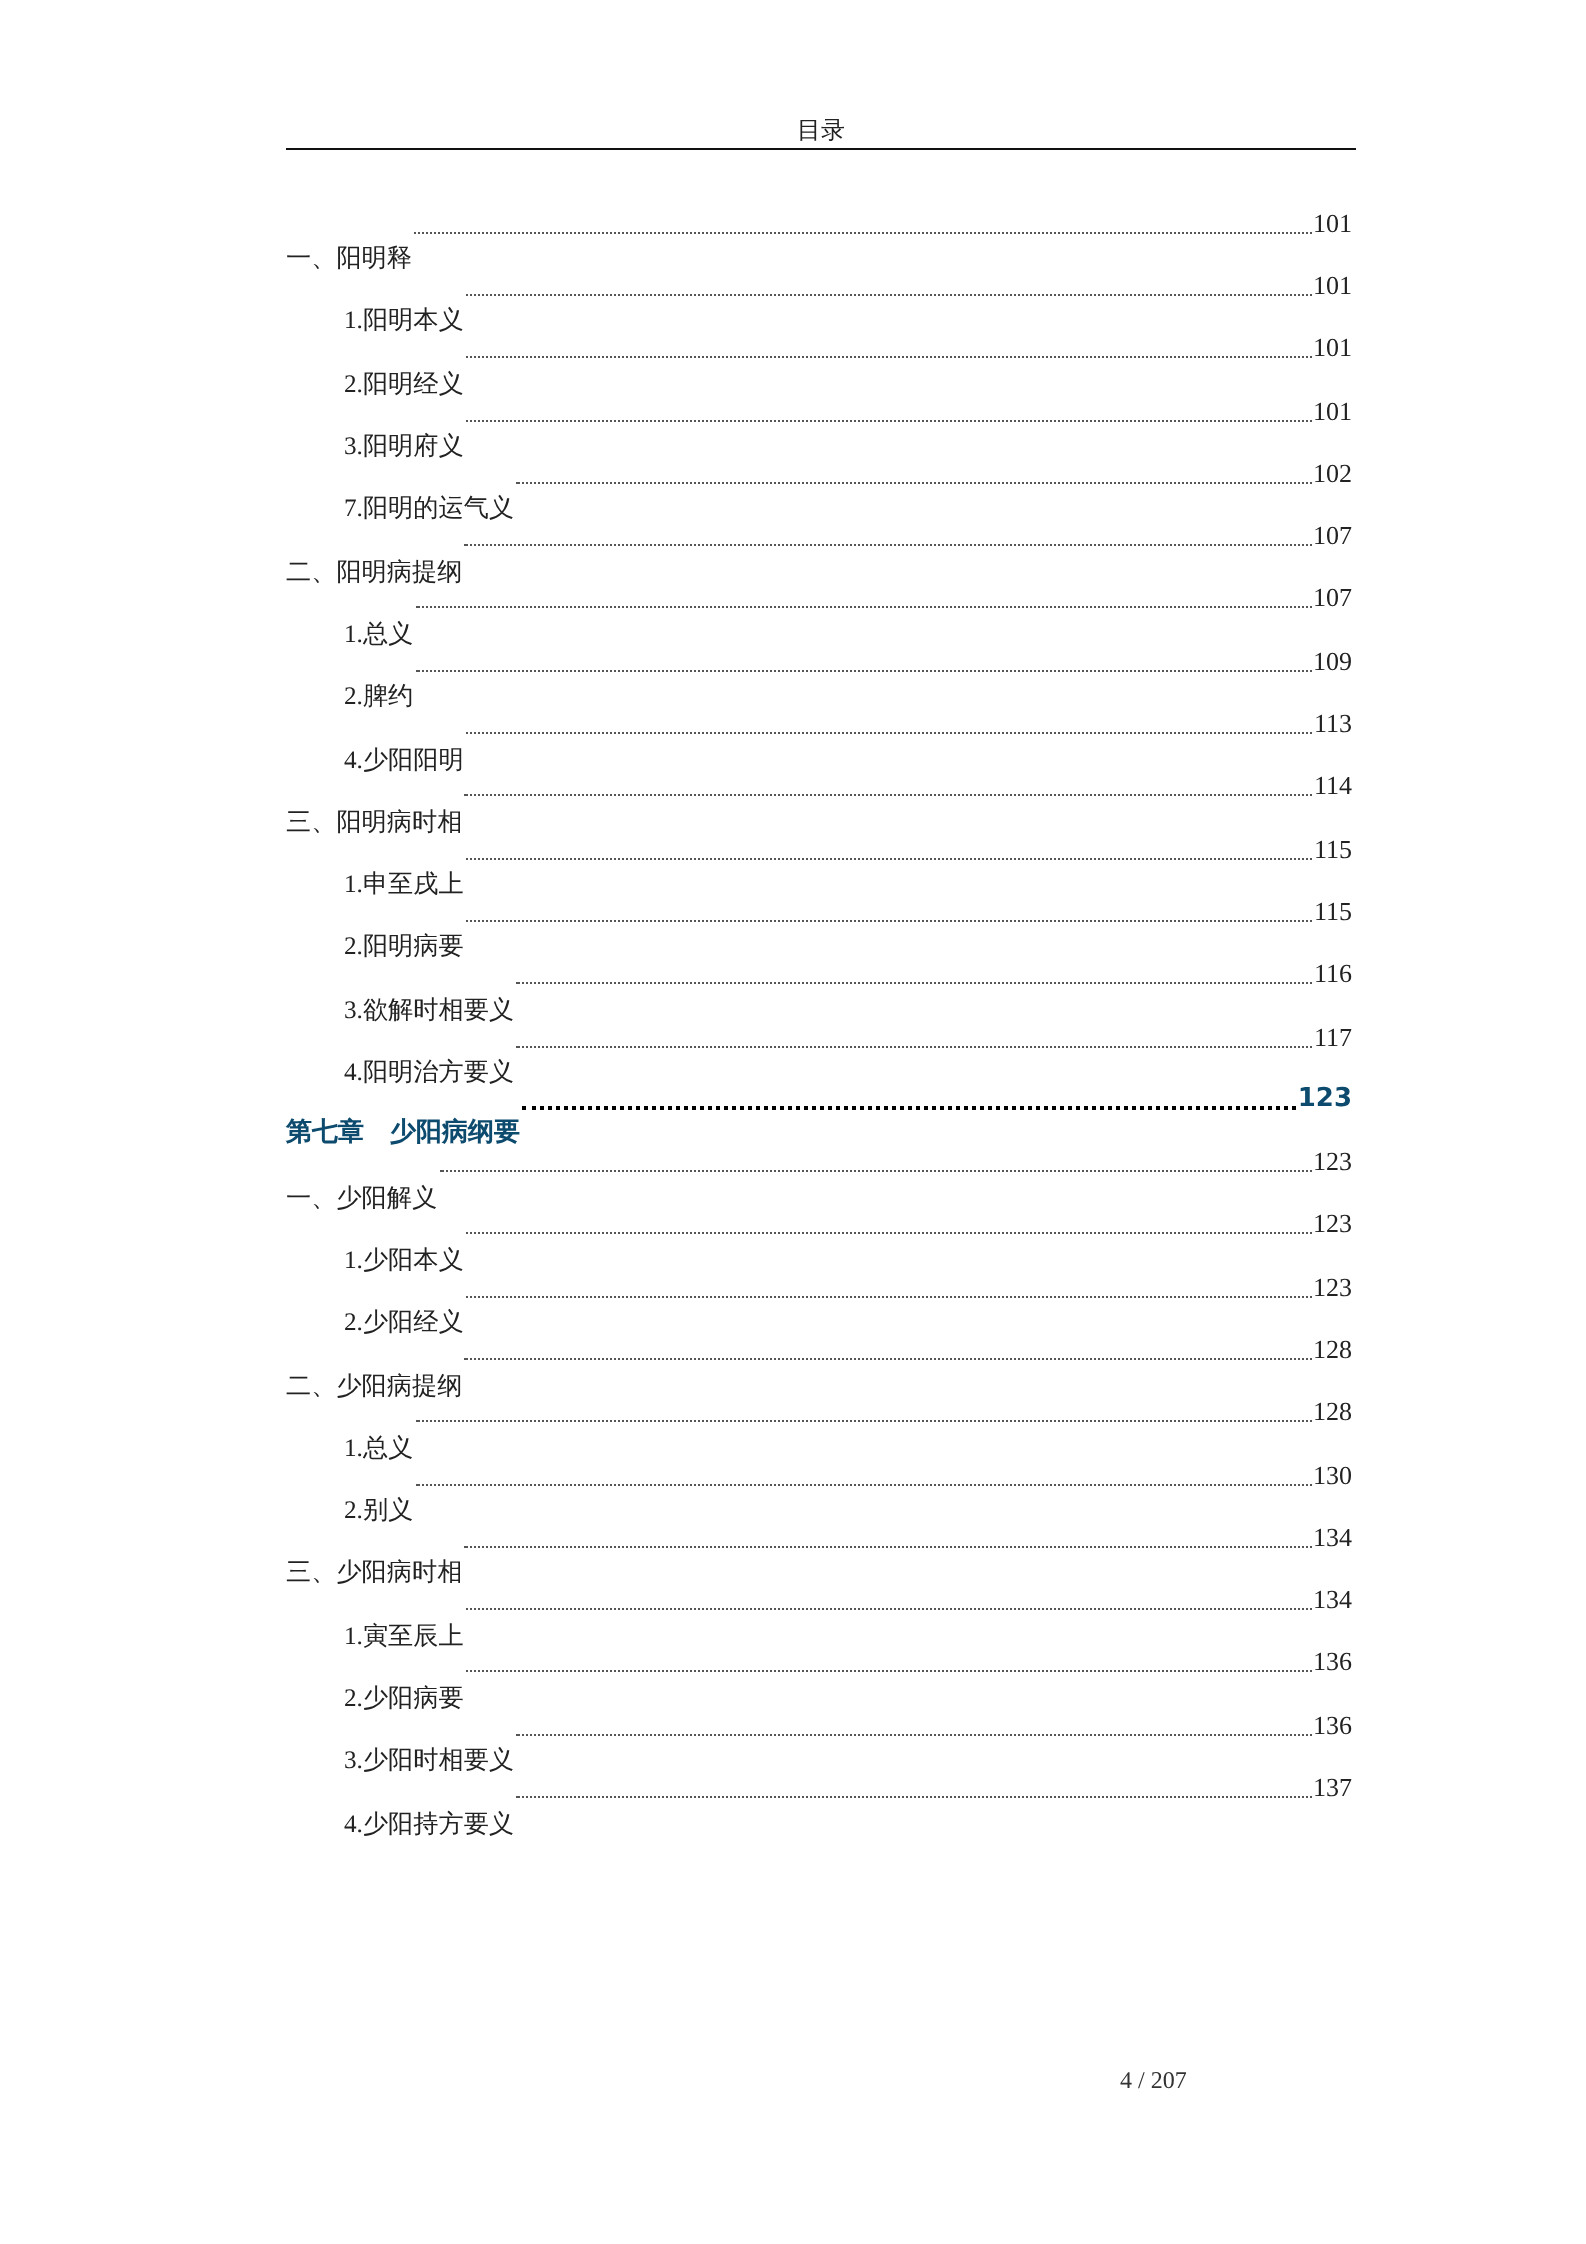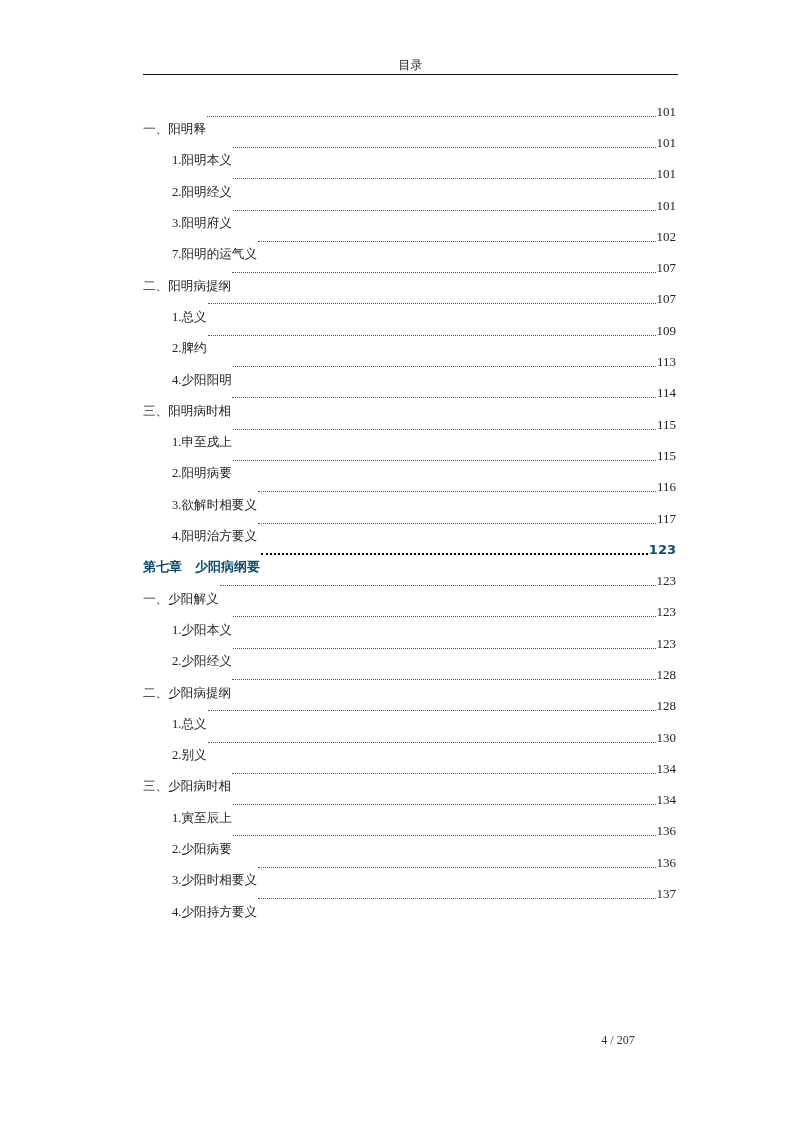--- a/index.html
+++ b/index.html
@@ -16,21 +16,21 @@
       height: 18px; position: relative; }
     .row .leader::after { content: ""; position: absolute; left: 0; right: 0; bottom: 4px;
       border-bottom: 1px dotted #555; }
     .row .page { white-space: nowrap; padding-left: 1px; font-family: "Liberation Serif", serif; font-size: 13px; }
     .lvl1 .label { padding-left: 0; }
     .lvl2 .label { padding-left: 29px; font-family: Liberation Serif, serif; }
     .chapter { font-weight: bold; color: #0c4a6e; font-size: 13px; }
     .chapter .label { font-family: "DejaVu Sans", "Liberation Sans", sans-serif; font-size: 13px; }
     .chapter .leader::after { border-bottom: 2.5px dotted #000; bottom: 4px; }
     .chapter .page { font-family: "DejaVu Sans", "Liberation Sans", sans-serif; font-weight: bold; font-size: 13px; }
-    .footer { position: absolute; top: 1033px; left: 560px; width: 116px; text-align: center;
+    .footer { position: absolute; top: 1033px; left: 560px; width: 116px; text-align: left;
       font-family: "Liberation Serif", serif; font-size: 12px; color: #333; }
   </style>
 </head>
 <body>
 
 <div class="header-title">目录</div>
 <div class="header-rule"></div>
 
 <div class="toc">
     <div class="row lvl1">

